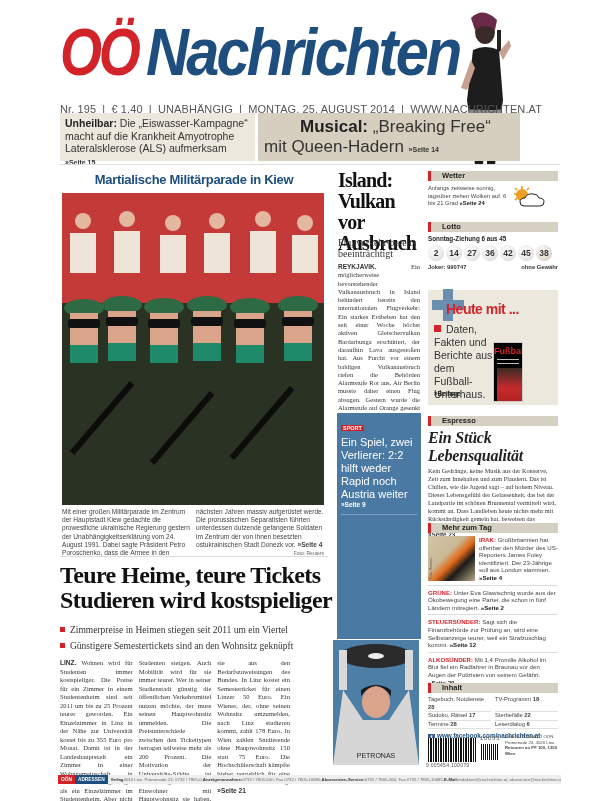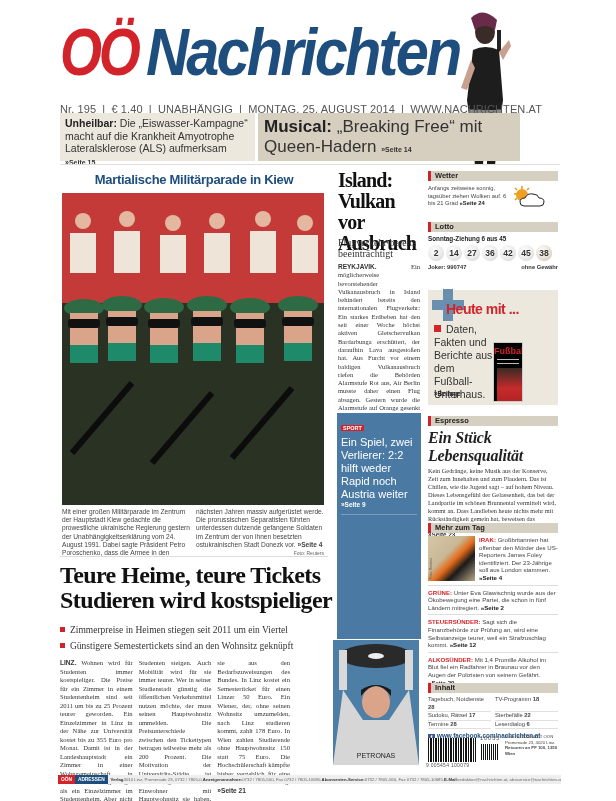--- a/index.html
+++ b/index.html
@@ -13,21 +13,21 @@
   .logo-oo { font-family: "Liberation Sans", sans-serif; font-weight: 900; font-style: italic; font-size: 66px; color: #d3232a; letter-spacing: -4px; line-height: 72px; transform: scaleX(0.82); transform-origin: left; }
   .logo-nach { font-family: "Liberation Sans", sans-serif; font-weight: 900; font-style: italic; font-size: 66px; color: #1d4e7d; letter-spacing: -3px; line-height: 72px; position: absolute; left: 86px; top: 0; transform: scaleX(0.9); transform-origin: left; }
 
   .infobar { left: 60px; top: 103px; font-size: 11px; color: #555; letter-spacing: 0.1px; white-space: nowrap; }
   .infobar span { margin-right: 3px; }
 
   
   .teaser1 { left: 60px; top: 113px; width: 195px; height: 48px; background: #ece8dd; padding: 4px 5px; font-size: 10.5px; line-height: 12.5px; color: #333; }
   .teaser1 b { color: #222; }
   .teaser2 { left: 258px; top: 113px; width: 262px; height: 48px; background: #d6cfbf; padding: 4px 6px; font-size: 17px; line-height: 20px; color: #333; }
-  .teaser2 b { color: #222; }
+  .teaser2 b { color: #222; margin-left: 36px; }
   .ref { font-weight: bold; font-size: 7px; }
   .hr-top { left: 60px; top: 164px; width: 500px; height: 1px; background: #ddd; }
 
   
   .singer { left: 445px; top: 10px; width: 78px; height: 155px; }
 
   
   .kiew-title { left: 60px; top: 172px; width: 268px; text-align: center; font-size: 13px; font-weight: bold; color: #1d4e7d; letter-spacing: -0.3px; }
   .kiew-photo { left: 62px; top: 193px; width: 262px; height: 312px; background: linear-gradient(180deg, #b23a3a 0%, #d86a5a 15%, #e0d6c8 22%, #b0232e 35%, #2e4a2e 40%, #2b3a22 60%, #3a3a2c 80%, #1f2418 100%); overflow: hidden; }
   .kiew-caption { left: 62px; top: 508px; width: 262px; font-size: 6.6px; line-height: 8.2px; color: #444; column-count: 2; column-gap: 6px; }
@@ -52,21 +52,21 @@
 
   
   .sport { left: 337px; top: 413px; width: 84px; height: 226px; background: #4a7aa3; padding: 3px 4px; color: #fff; }
   .sport-tag { display: inline-block; background: #d3232a; color: #fff; font-size: 5.5px; font-weight: bold; padding: 0 2px; }
   .sport-head { font-size: 11px; line-height: 13px; margin-top: 2px; }
   .sport-ref { font-size: 6.5px; font-weight: bold; }
   .sport-div { height: 1px; background: #7ba0c2; margin: 6px 0 5px; }
 
   
   .rcol { left: 428px; width: 130px; }
-  .sec-head { height: 10px; background: #d6d0c3; border-left: 3px solid #d3232a; padding-left: 4px; font-size: 7.5px; font-weight: bold; color: #222; line-height: 10px; }
+  .sec-head { height: 10px; background: #d6d0c3; border-left: 3px solid #d3232a; padding-left: 11px; font-size: 7.5px; font-weight: bold; color: #222; line-height: 10px; }
   .wetter-text { font-size: 5.8px; line-height: 7.5px; color: #444; width: 80px; }
   .sun { left: 512px; top: 186px; width: 34px; height: 22px; }
   .lotto-title { font-size: 6.3px; font-weight: bold; color: #222; }
   .balls { display: flex; gap: 2px; margin-top: 3px; }
   .ball { width: 16px; height: 16px; border-radius: 50%; background: radial-gradient(circle at 40% 35%, #ffffff 0%, #e8e8e8 60%, #c4c4c4 100%); font-size: 8.5px; font-weight: bold; color: #333; text-align: center; line-height: 16px; }
   .lotto-foot { display: flex; justify-content: space-between; font-size: 5.8px; font-weight: bold; color: #333; margin-top: 3px; }
 
   .heute { left: 428px; top: 290px; width: 130px; height: 115px; background: #ece8dd; overflow: hidden; }
   .heute-cross-h { left: 432px; top: 300px; width: 32px; height: 10px; background: #6a8eb0; }
   .heute-cross-v { left: 443px; top: 289px; width: 10px; height: 32px; background: #6a8eb0; }

